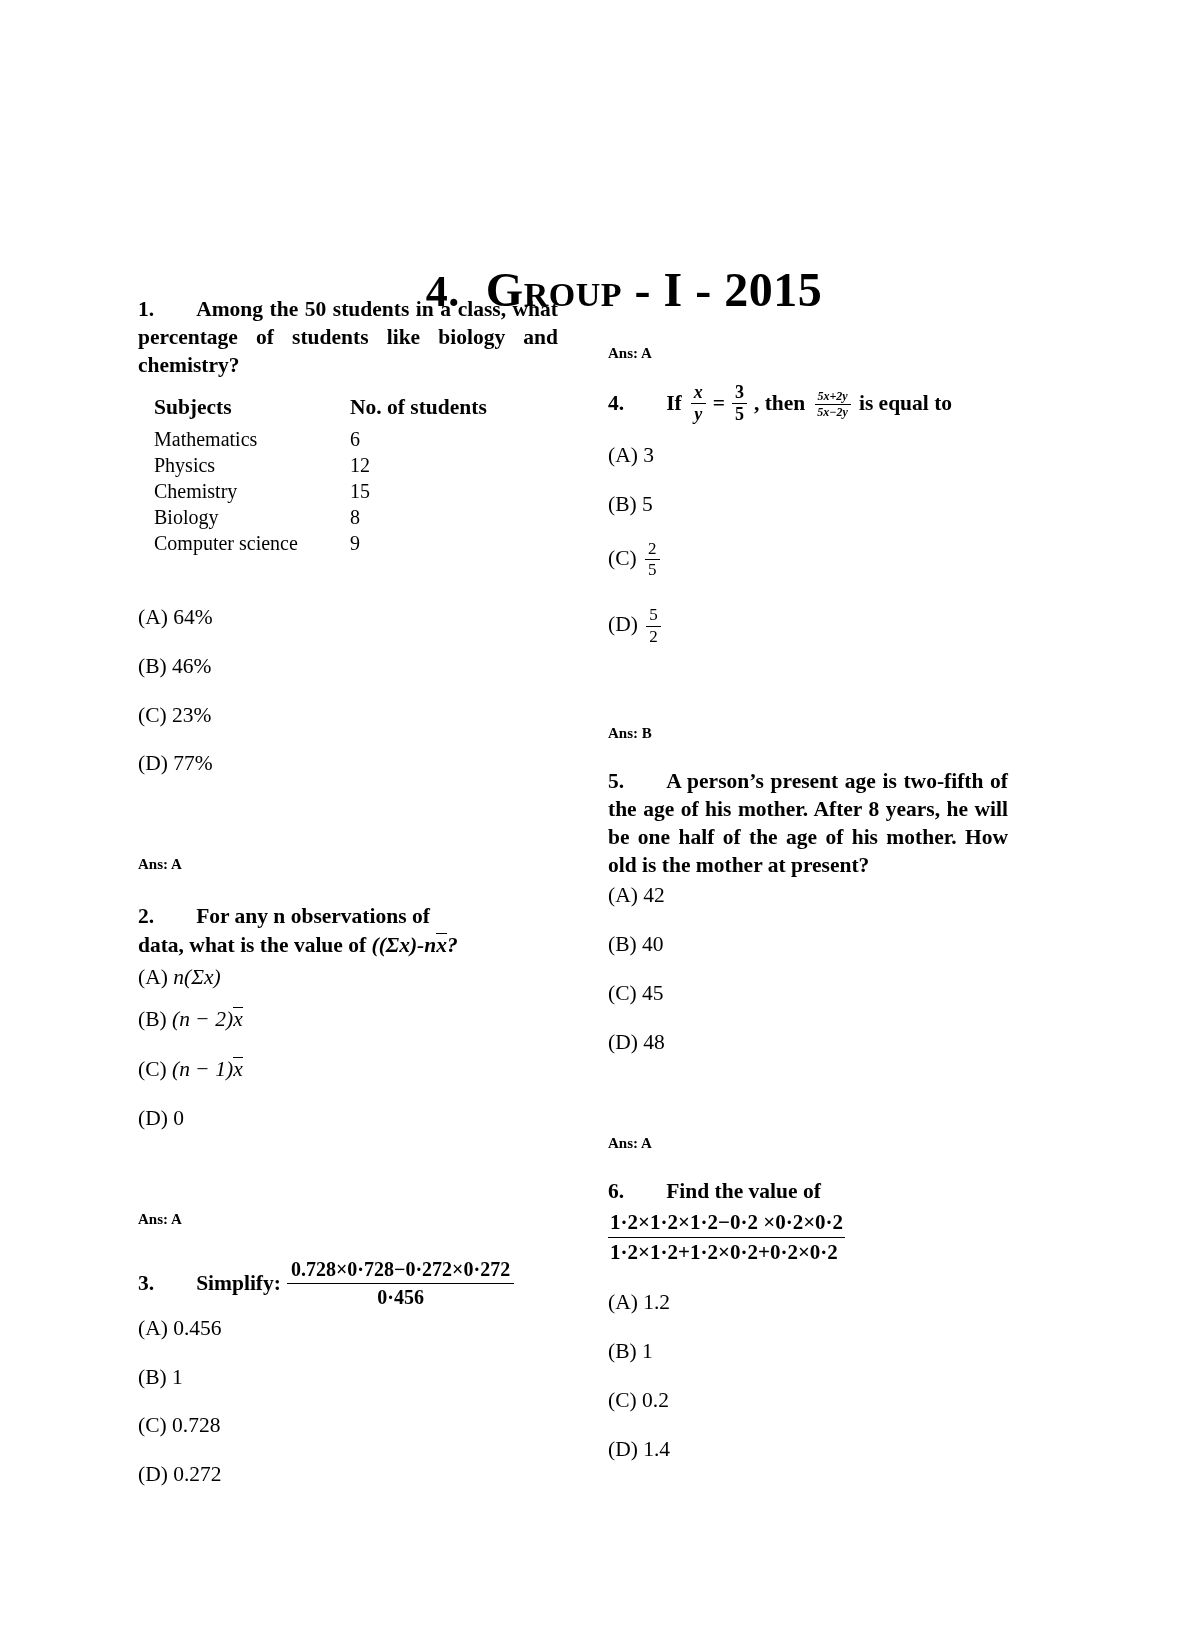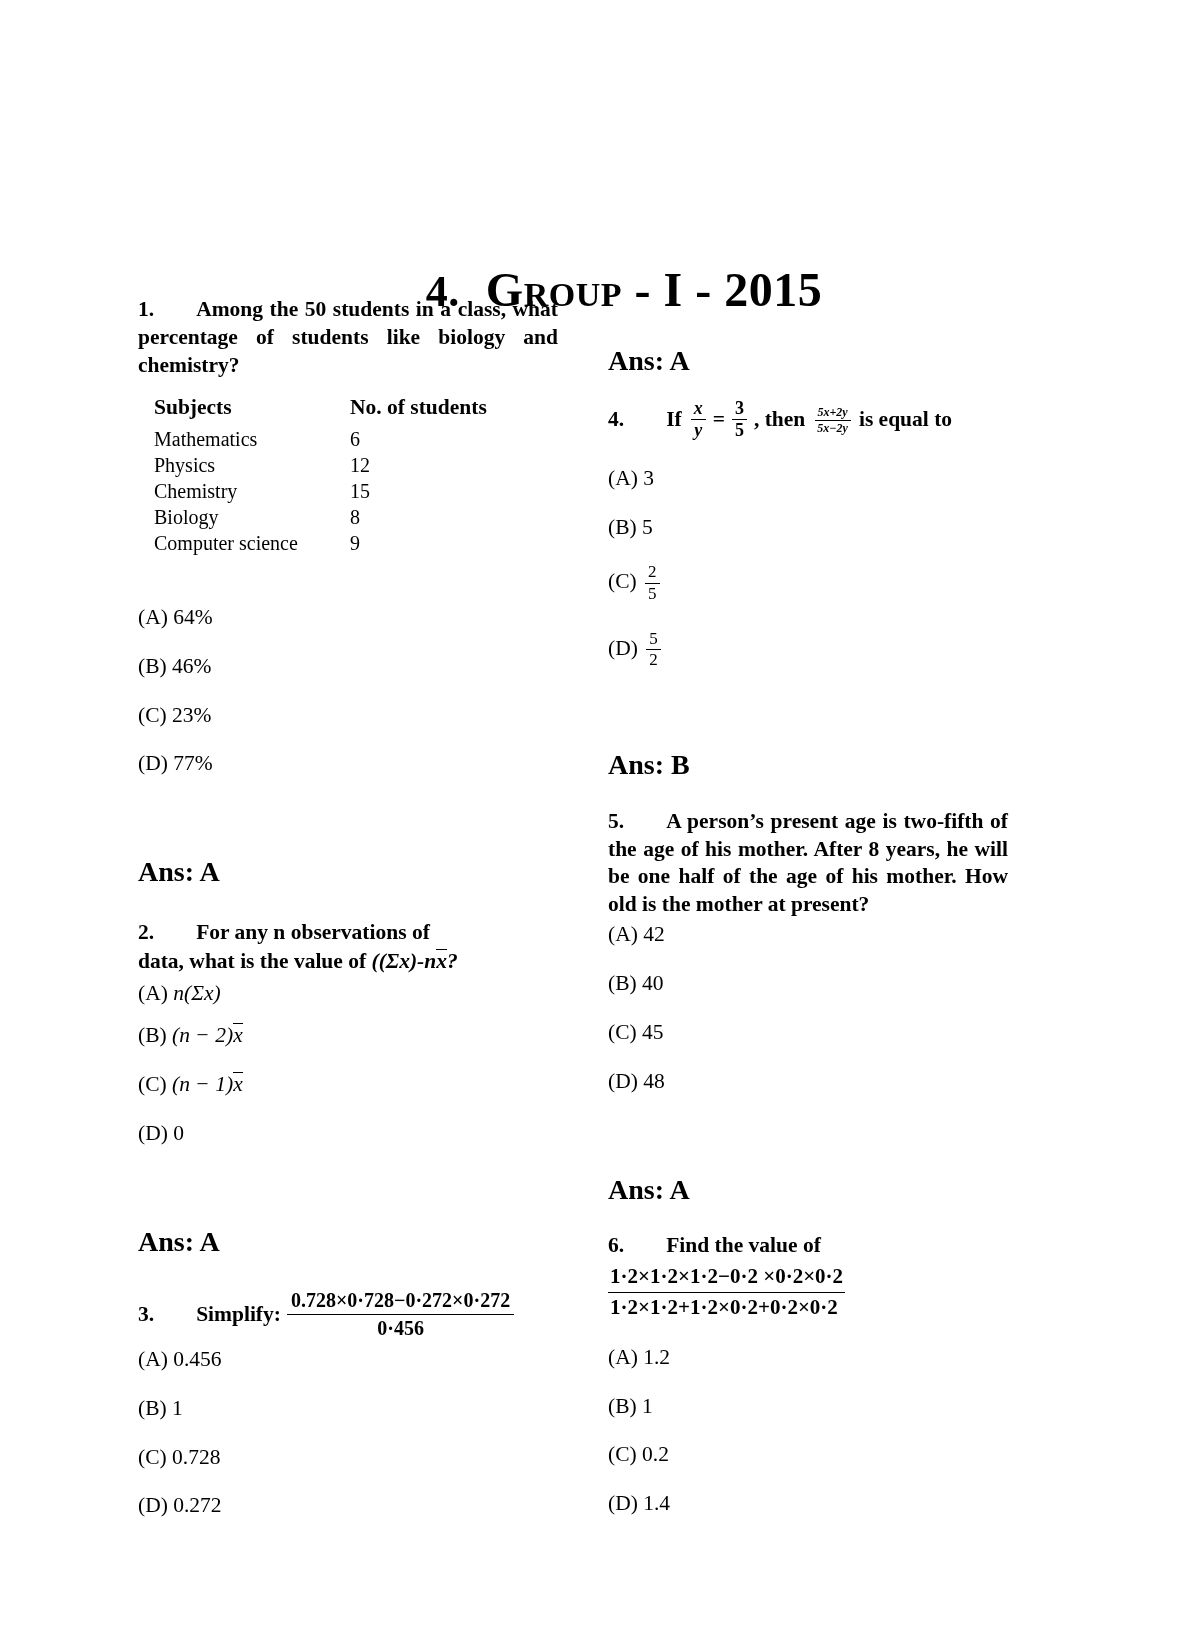--- a/index.html
+++ b/index.html
@@ -87,21 +87,21 @@
     font-weight: normal;
     line-height: 1.25;
     margin: 0 0 22px 0;
     white-space: nowrap;
   }
   .opt-tight { margin-bottom: 14px; }
   .opt .olabel { font-weight: normal; }
 
   .ans {
     font-weight: bold;
-    font-size: 28px;
+    font-size: 15px;
     margin: 0;
     line-height: 1.2;
   }
   .spacer-22 { height: 22px; }
   .spacer-26 { height: 26px; }
   .spacer-30 { height: 30px; }
   .spacer-48 { height: 48px; }
   .spacer-56 { height: 56px; }
 
   
@@ -391,21 +391,21 @@
               <span class="den">y</span>
             </span><span style="display:inline-block;width:4px;"></span><span>=</span><span style="display:inline-block;width:4px;"></span><span class="frac frac-inline-q4">
               <span class="num">3</span>
               <span class="den">5</span>
             </span><span style="display:inline-block;width:4px;"></span><span>, then</span><span style="display:inline-block;width:6px;"></span><span class="frac" style="font-size:12px;font-weight:bold;">
               <span class="num mb">5x+2y</span>
               <span class="den mb">5x−2y</span>
             </span><span style="display:inline-block;width:5px;"></span><span>is equal to</span>
         </div>
 
-        <p class="opt" style="margin-top:24px;">
+        <p class="opt" style="margin-top:16px;">
           <span class="olabel">(A)</span>
           <span>3</span>
         </p>
         <p class="opt">
           <span class="olabel">(B)</span>
           <span>5</span>
         </p>
         <p class="opt" style="margin-bottom:26px;">
           <span class="olabel">(C)</span>
           <span class="optfrac">

